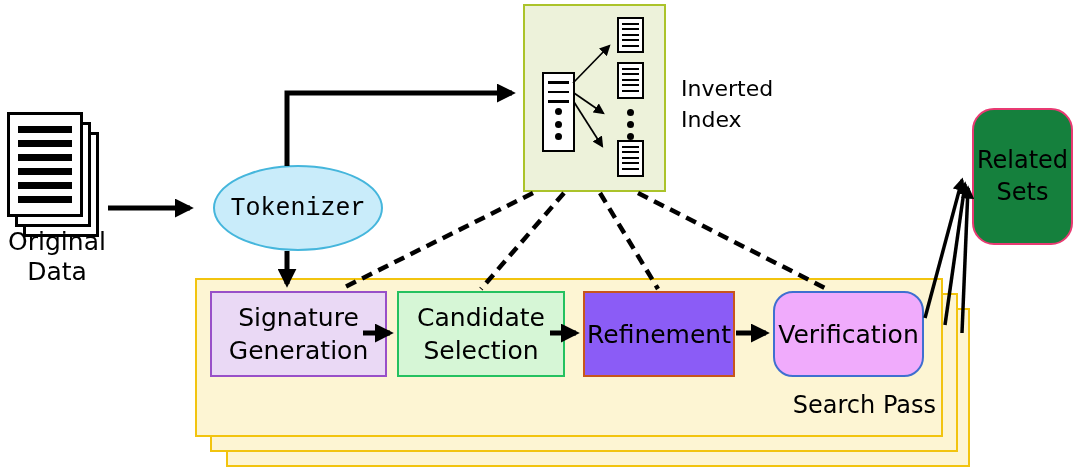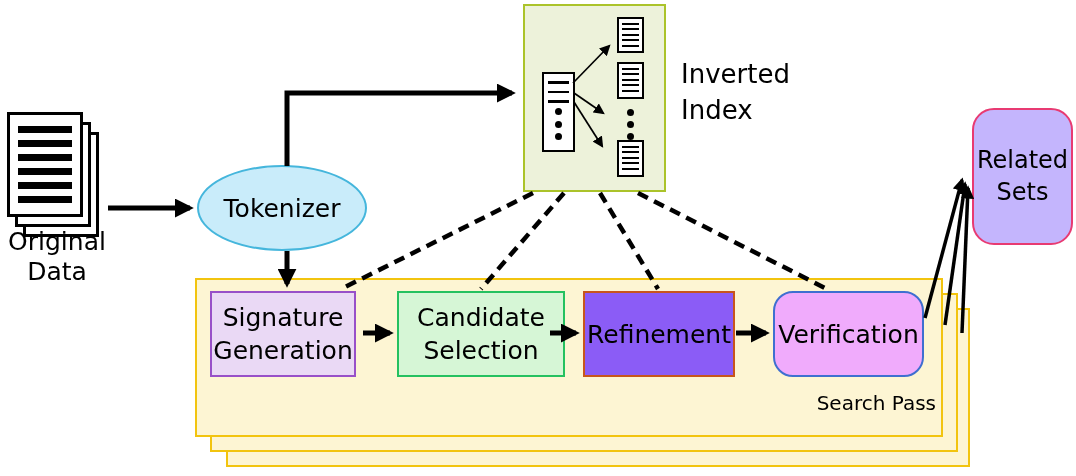--- a/index.html
+++ b/index.html
@@ -10,48 +10,48 @@
 
   
   .pass-box{position:absolute;width:748px;height:159px;border:2px solid;box-sizing:border-box;}
 
   
   .step{position:absolute;top:291px;height:86px;border:2px solid;box-sizing:border-box;
         display:flex;align-items:center;justify-content:center;text-align:center;
         font-size:25px;line-height:1.32;}
 
   
-  .tokenizer{position:absolute;left:197px;top:165px;width:170px;height:86px;border-radius:50%;
+  .tokenizer{position:absolute;left:213px;top:165px;width:170px;height:86px;border-radius:50%;
              border:2px solid;box-sizing:border-box;display:flex;align-items:center;justify-content:center;
-             font-size:25px;}
+             font-size:25px;font-family:Liberation Mono, monospace;}
 
   
   .index-box{position:absolute;left:523px;top:4px;width:143px;height:188px;border:2px solid;box-sizing:border-box;}
   .idx-list{position:absolute;left:17px;top:66px;width:33px;height:80px;background:#fff;border:2px solid #000;box-sizing:border-box;}
   .idx-line{width:21px;height:2.5px;background:#000;margin:7px auto 0;}
   .dot{width:7px;height:7px;border-radius:50%;background:#000;margin:5.5px auto 0;}
   .idx-list .dot:first-of-type{margin-top:9px;}
   .mini-doc{position:absolute;left:92px;width:27px;background:#fff;border:2px solid #000;box-sizing:border-box;}
   .md-line{width:17px;height:2px;background:#000;margin:3.5px auto 0;}
   .vdots{position:absolute;left:101px;top:98px;width:8px;}
   .vdots .dot{margin:5px auto 0;}
-  .index-label{position:absolute;left:681px;top:56px;width:150px;font-size:26px;line-height:1.4;}
+  .index-label{position:absolute;left:681px;top:74px;width:150px;font-size:22px;line-height:1.4;}
 
   
   .page{position:absolute;width:76px;height:105px;background:#fff;border:3px solid #000;box-sizing:border-box;}
   .page-front{padding-top:11px;}
   .bar{width:54px;height:7px;background:#000;margin:0 auto 7px;}
   .orig-label{position:absolute;left:-6px;top:227px;width:126px;text-align:center;font-size:25px;line-height:1.2;}
 
   
   .related{position:absolute;left:972px;top:108px;width:101px;height:137px;border-radius:22px;
            border:2.5px solid;box-sizing:border-box;display:flex;align-items:center;justify-content:center;
            text-align:center;font-size:24px;line-height:1.3;}
 
-  .search-pass-label{position:absolute;left:700px;top:391px;width:236px;text-align:right;font-size:20px;}
+  .search-pass-label{position:absolute;left:700px;top:391px;width:236px;text-align:right;font-size:24px;}
 
   
   .overlay{position:absolute;left:0;top:0;width:1076px;height:476px;pointer-events:none;}
   .conn{stroke:#000;fill:none;}
 </style>
 </head>
 <body>
 
 <div class="canvas">
 
@@ -109,34 +109,34 @@
     <div class="mini-doc" style="top:134px;height:37px;">
       <div class="md-line"></div>
         <div class="md-line"></div>
         <div class="md-line"></div>
         <div class="md-line"></div>
         <div class="md-line"></div>
     </div>
   </div>
   <div class="index-label">Inverted Index</div>
 
-  <div class="step" style="left: 210px; width: 146px; background: rgb(234, 217, 245); border-color: rgb(152, 80, 200);">
+  <div class="step" style="left: 210px; width: 177px; background: rgb(234, 217, 245); border-color: rgb(152, 80, 200);">
     <span>Signature Generation</span>
   </div>
   <div class="step" style="left: 397px; width: 168px; background: rgb(214, 246, 214); border-color: rgb(37, 193, 96);">
     <span>Candidate Selection</span>
   </div>
   <div class="step" style="left: 583px; width: 152px; background: #8b5cf6; border-color: rgb(200, 85, 28);">
     <span>Refinement</span>
   </div>
   <div class="step" style="left: 773px; width: 151px; background: #f0abfc; border-color: rgb(63, 111, 208); border-radius: 20px;">
     <span>Verification</span>
   </div>
 
-  <div class="related" style="background: #c4b5fd; border-color: rgb(232, 58, 114);">
+  <div class="related" style="background: #15803d; border-color: rgb(232, 58, 114);">
     <span>Related Sets</span>
   </div>
 
   <svg class="overlay" viewBox="0 0 1076 476">
     <defs>
       <marker id="ah" viewBox="0 0 10 10" refX="8" refY="5" markerWidth="3.8" markerHeight="3.8" orient="auto-start-reverse" markerUnits="strokeWidth">
         <path d="M0,0 L10,5 L0,10 z" fill="#000"></path>
       </marker>
       <marker id="ah-s" viewBox="0 0 10 10" refX="8" refY="5" markerWidth="6.5" markerHeight="6.5" orient="auto-start-reverse" markerUnits="strokeWidth">
         <path d="M0,0 L10,5 L0,10 z" fill="#000"></path>

